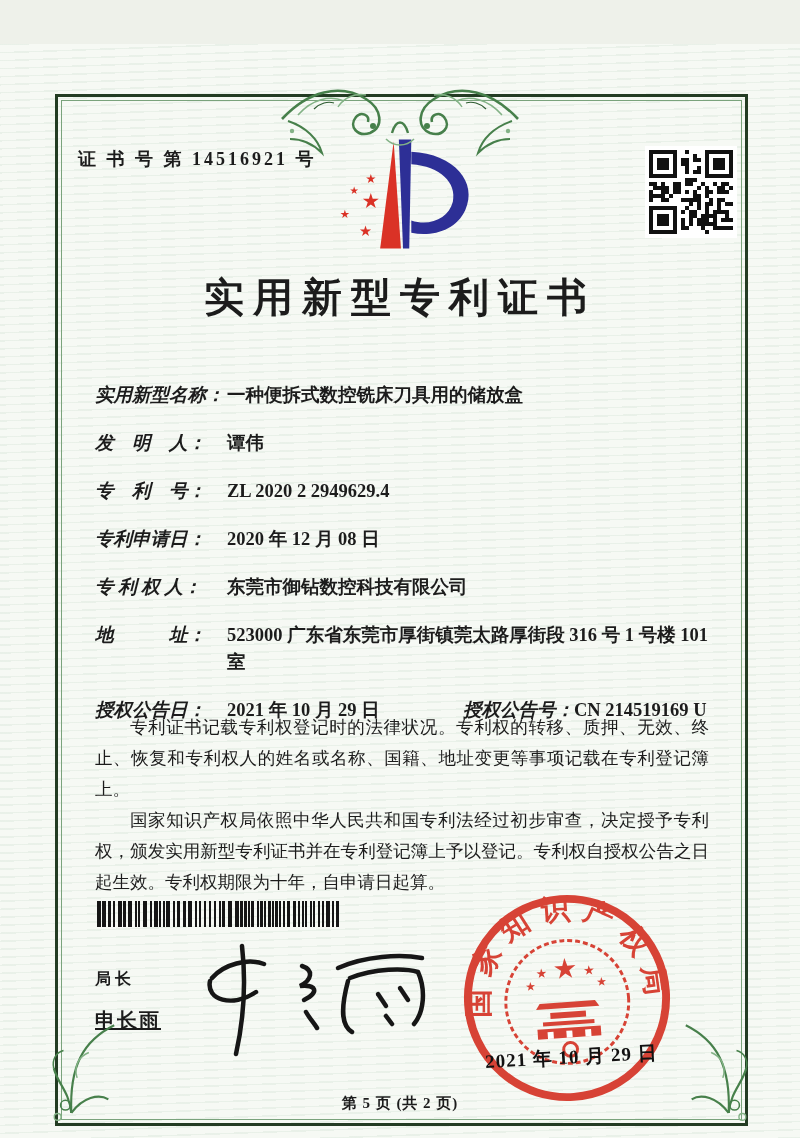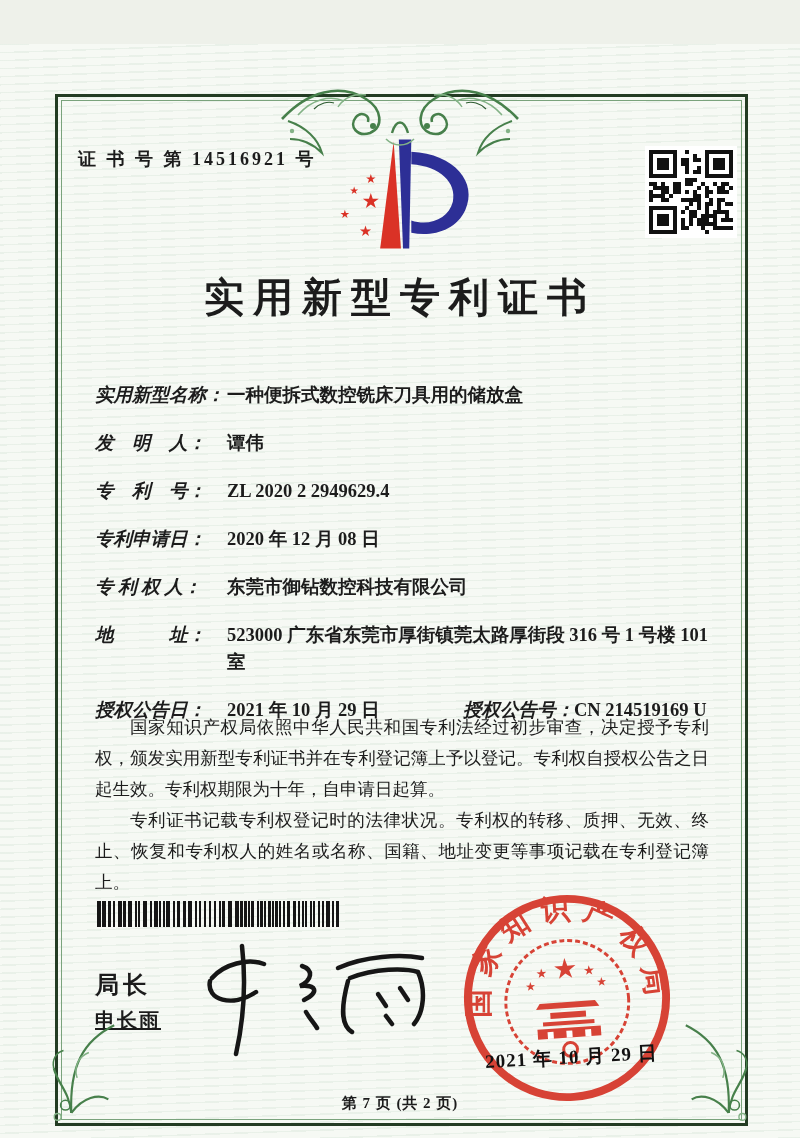--- a/index.html
+++ b/index.html
@@ -21,21 +21,21 @@
   .abs{position:absolute;}
   .cert-no{left:78px;top:103px;font-size:18px;font-weight:600;letter-spacing:3px;}
   .title{left:0;top:226px;width:800px;text-align:center;font-size:40px;font-weight:700;letter-spacing:9px;}
   .fields{left:95px;top:338px;width:614px;font-size:18.5px;font-weight:600;}
   .field-row{display:flex;line-height:27px;margin-bottom:21px;}
   .f-label{width:132px;flex:none;font-style:italic;}
   .f-value{flex:1;}
   .f-value-date{width:236px;flex:none;}
   .paragraphs{left:95px;top:668px;width:614px;font-size:17.5px;line-height:31px;text-align:justify;}
   .paragraphs p{margin:0;text-indent:2em;}
-  .sig-title{left:95px;top:925px;font-size:24px;font-weight:600;letter-spacing:4px;}
+  .sig-title{left:95px;top:925px;font-size:16px;font-weight:600;letter-spacing:4px;}
   .sig-name{left:95px;top:963px;font-size:20px;font-weight:600;letter-spacing:2px;text-decoration:underline;}
   .seal-date{left:485px;top:1000px;width:190px;font-size:19px;font-weight:700;letter-spacing:1px;color:#121212;transform:rotate(-3deg);z-index:6;}
   .page-info{left:0;top:1050px;width:800px;text-align:center;font-size:15px;font-weight:600;letter-spacing:1px;}
   .back-note{left:0;top:1098px;width:800px;text-align:left;font-size:16px;font-weight:600;letter-spacing:3px;}
   .qr-wrap{left:645px;top:102px;width:92px;height:92px;background:#fff;padding:4px;box-sizing:border-box;}
   svg{display:block;}
 </style>
 </head>
 <body>
 
@@ -266,22 +266,22 @@
     </div>
     <div class="field-row">
       <span class="f-label">授权公告日：</span>
       <span class="f-value-date">2021 年 10 月 29 日</span>
       <span class="f-label" style="width:auto">授权公告号：</span>
       <span>CN 214519169 U</span>
     </div>
   </div>
 
   <div class="abs paragraphs">
+    <p>专利证书记载专利权登记时的法律状况。专利权的转移、质押、无效、终止、恢复和专利权人的姓名或名称、国籍、地址变更等事项记载在专利登记簿上。</p>
     <p>国家知识产权局依照中华人民共和国专利法经过初步审查，决定授予专利权，颁发实用新型专利证书并在专利登记簿上予以登记。专利权自授权公告之日起生效。专利权期限为十年，自申请日起算。</p>
-    <p>专利证书记载专利权登记时的法律状况。专利权的转移、质押、无效、终止、恢复和专利权人的姓名或名称、国籍、地址变更等事项记载在专利登记簿上。</p>
   </div>
 
   <svg class="abs" id="barcode-svg" style="left:95px;top:857px" width="248" height="26" viewBox="0 0 244 26">
       <g fill="#151515">
         <rect x="0" y="0" width="4" height="26"></rect>
         <rect x="5" y="0" width="4" height="26"></rect>
         <rect x="11" y="0" width="3" height="26"></rect>
         <rect x="16" y="0" width="2" height="26"></rect>
         <rect x="21" y="0" width="4" height="26"></rect>
         <rect x="26" y="0" width="3" height="26"></rect>
@@ -372,16 +372,16 @@
       <rect x="78" y="140" width="64" height="10" stroke="none"></rect>
       <rect x="88" y="143" width="6" height="7" fill="#fff" stroke="none"></rect>
       <rect x="107" y="143" width="6" height="7" fill="#fff" stroke="none"></rect>
       <rect x="126" y="143" width="6" height="7" fill="#fff" stroke="none"></rect>
       <circle cx="110" cy="162" r="7" fill="none" stroke-width="3"></circle>
     </g>
   </svg>
 
   <div class="abs seal-date">2021 年 10 月 29 日</div>
 
-  <div class="abs page-info">第 7 页 (共 2 页)</div>
+  <div class="abs page-info">第 5 页 (共 2 页)</div>
   <div class="abs back-note">其他事项参见背面</div>
 
 </div>
 
 </body></html>

